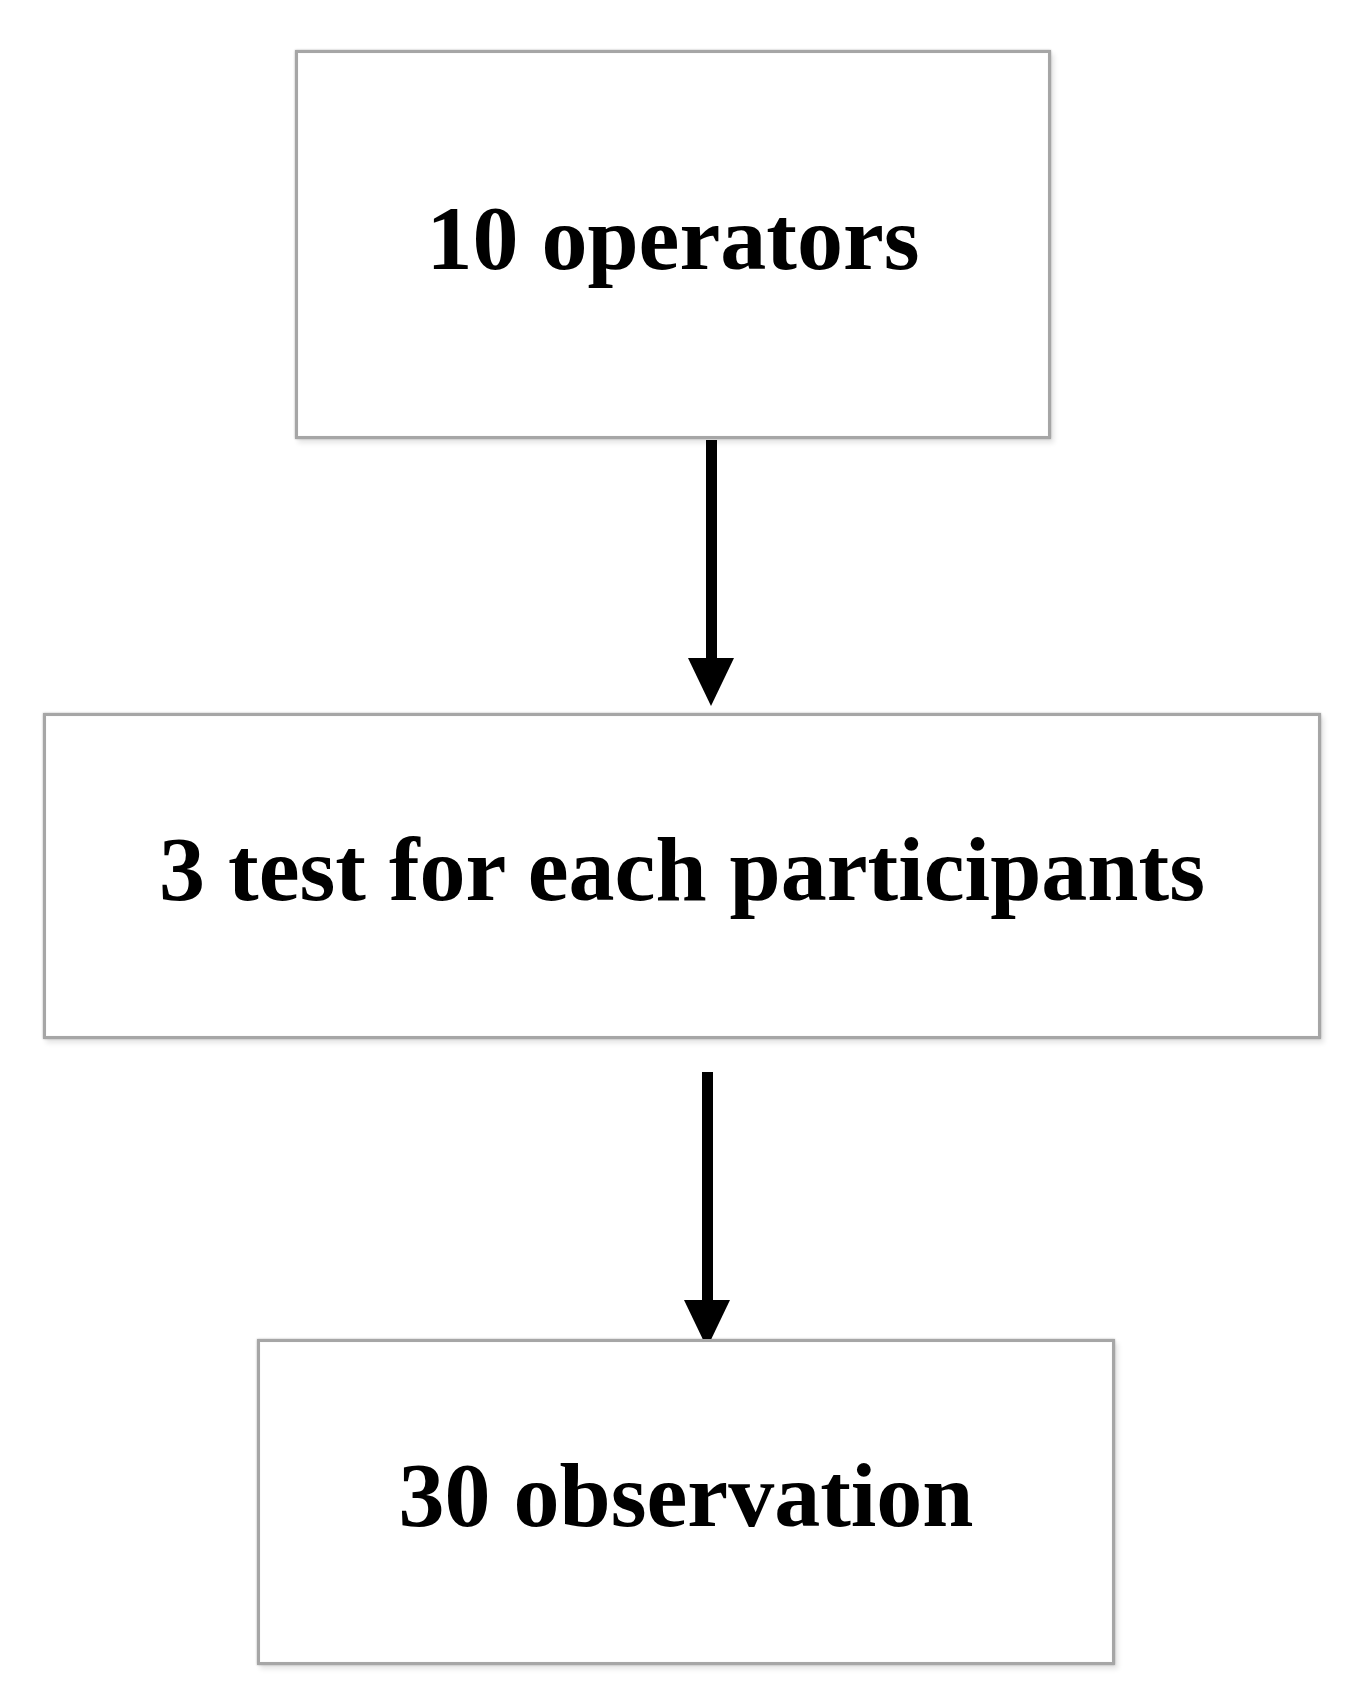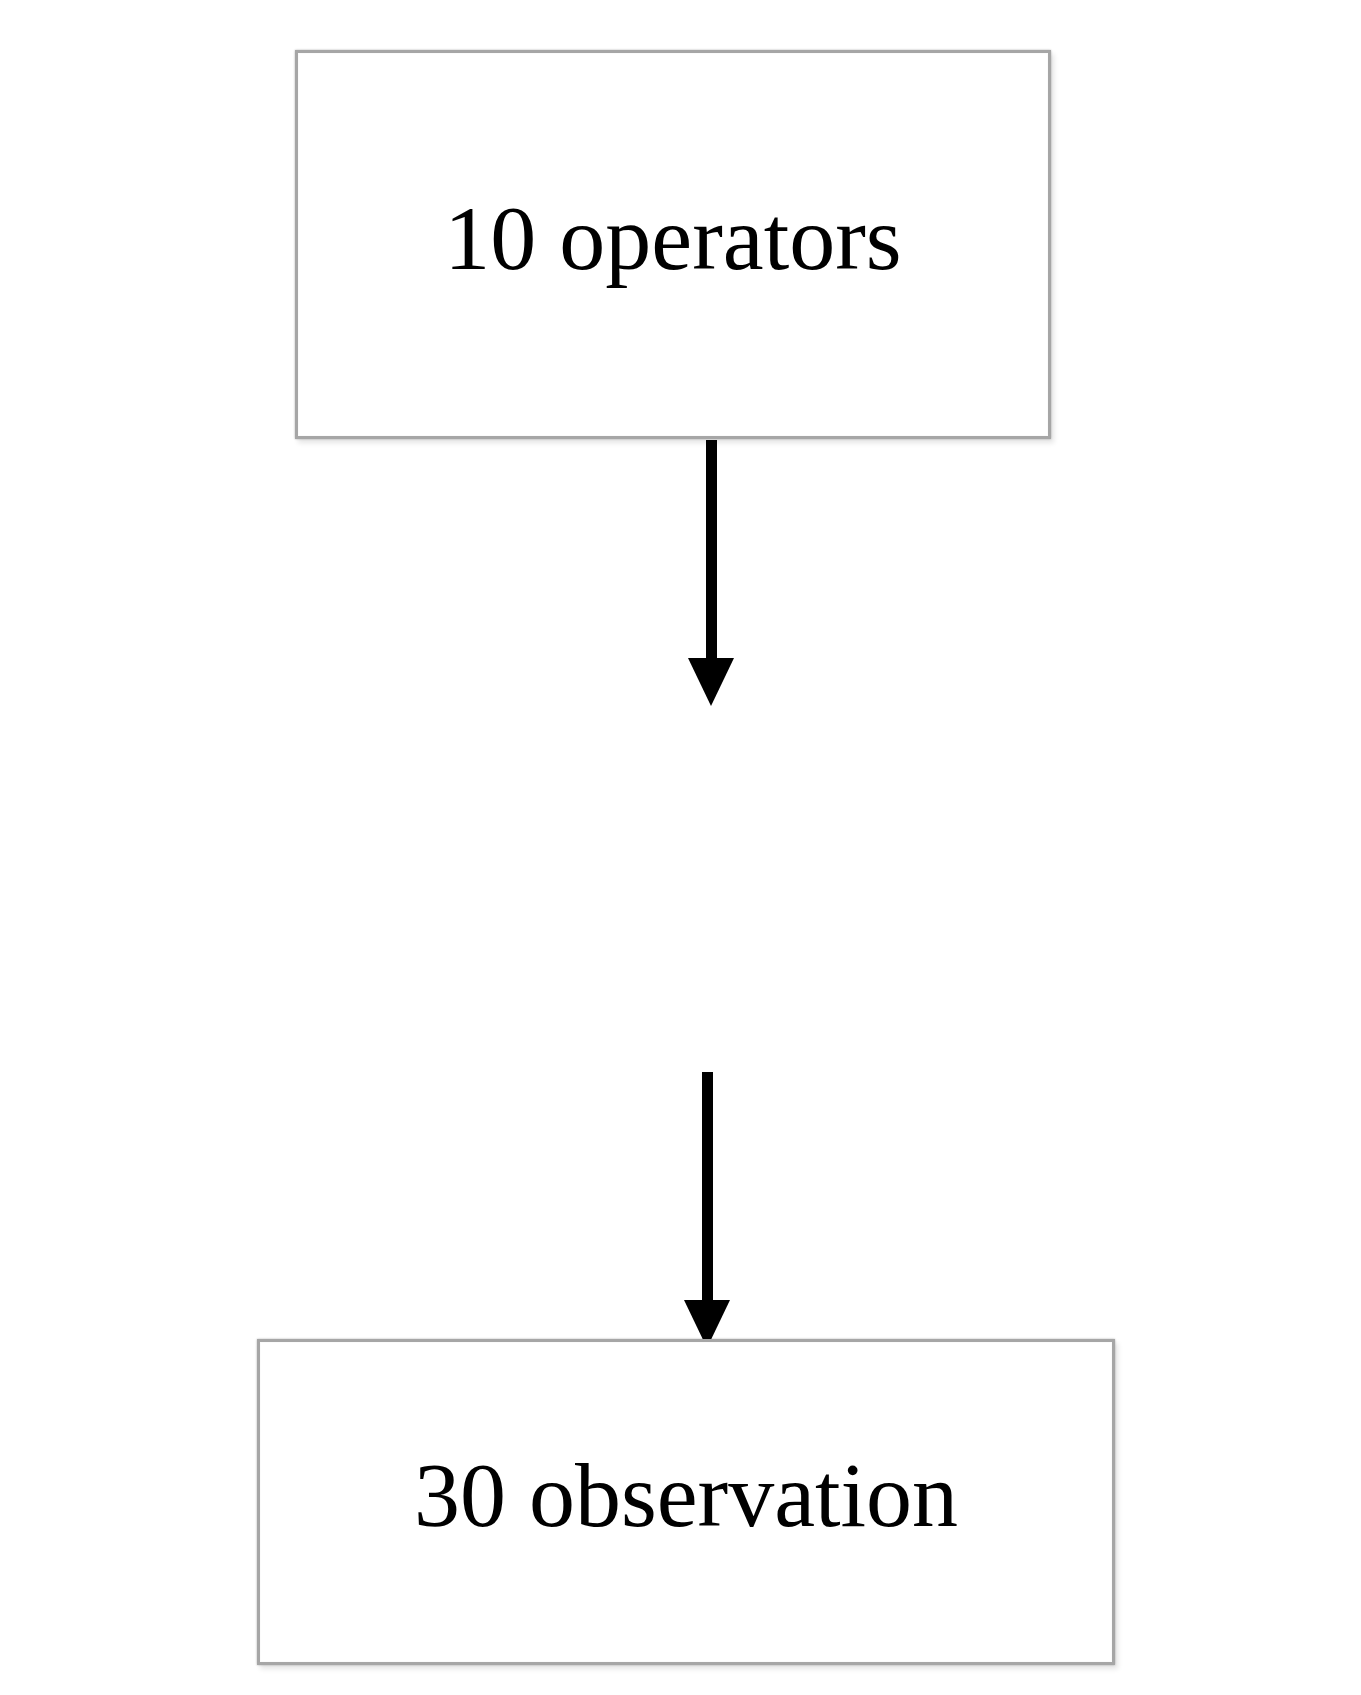--- a/index.html
+++ b/index.html
@@ -24,20 +24,21 @@
     display: flex;
     align-items: center;
     justify-content: center;
     padding-bottom: 14px;
   }
   .flow-box .node-label {
     font-size: 92px;
     color: #000000;
     white-space: nowrap;
     letter-spacing: 0px;
+    font-weight: bold;
   }
   #box-operators {
     left: 295px;
     top: 50px;
     width: 756px;
     height: 389px;
   }
   #box-tests {
     left: 43px;
     top: 713px;
@@ -73,20 +74,23 @@
 
 <div class="canvas">
 
   <div class="flow-box" id="box-operators">
     <span class="node-label">10 operators</span>
   </div>
 
   <div class="arrow-shaft" id="arrow1-shaft"></div>
   <div class="arrow-head" id="arrow1-head"></div>
 
+  <div class="flow-box" id="box-tests">
+    <span class="node-label">3 test for each participants</span>
+  </div>
 
   <div class="arrow-shaft" id="arrow2-shaft"></div>
   <div class="arrow-head" id="arrow2-head"></div>
 
   <div class="flow-box" id="box-observations">
     <span class="node-label">30 observation</span>
   </div>
 
 </div>
 

